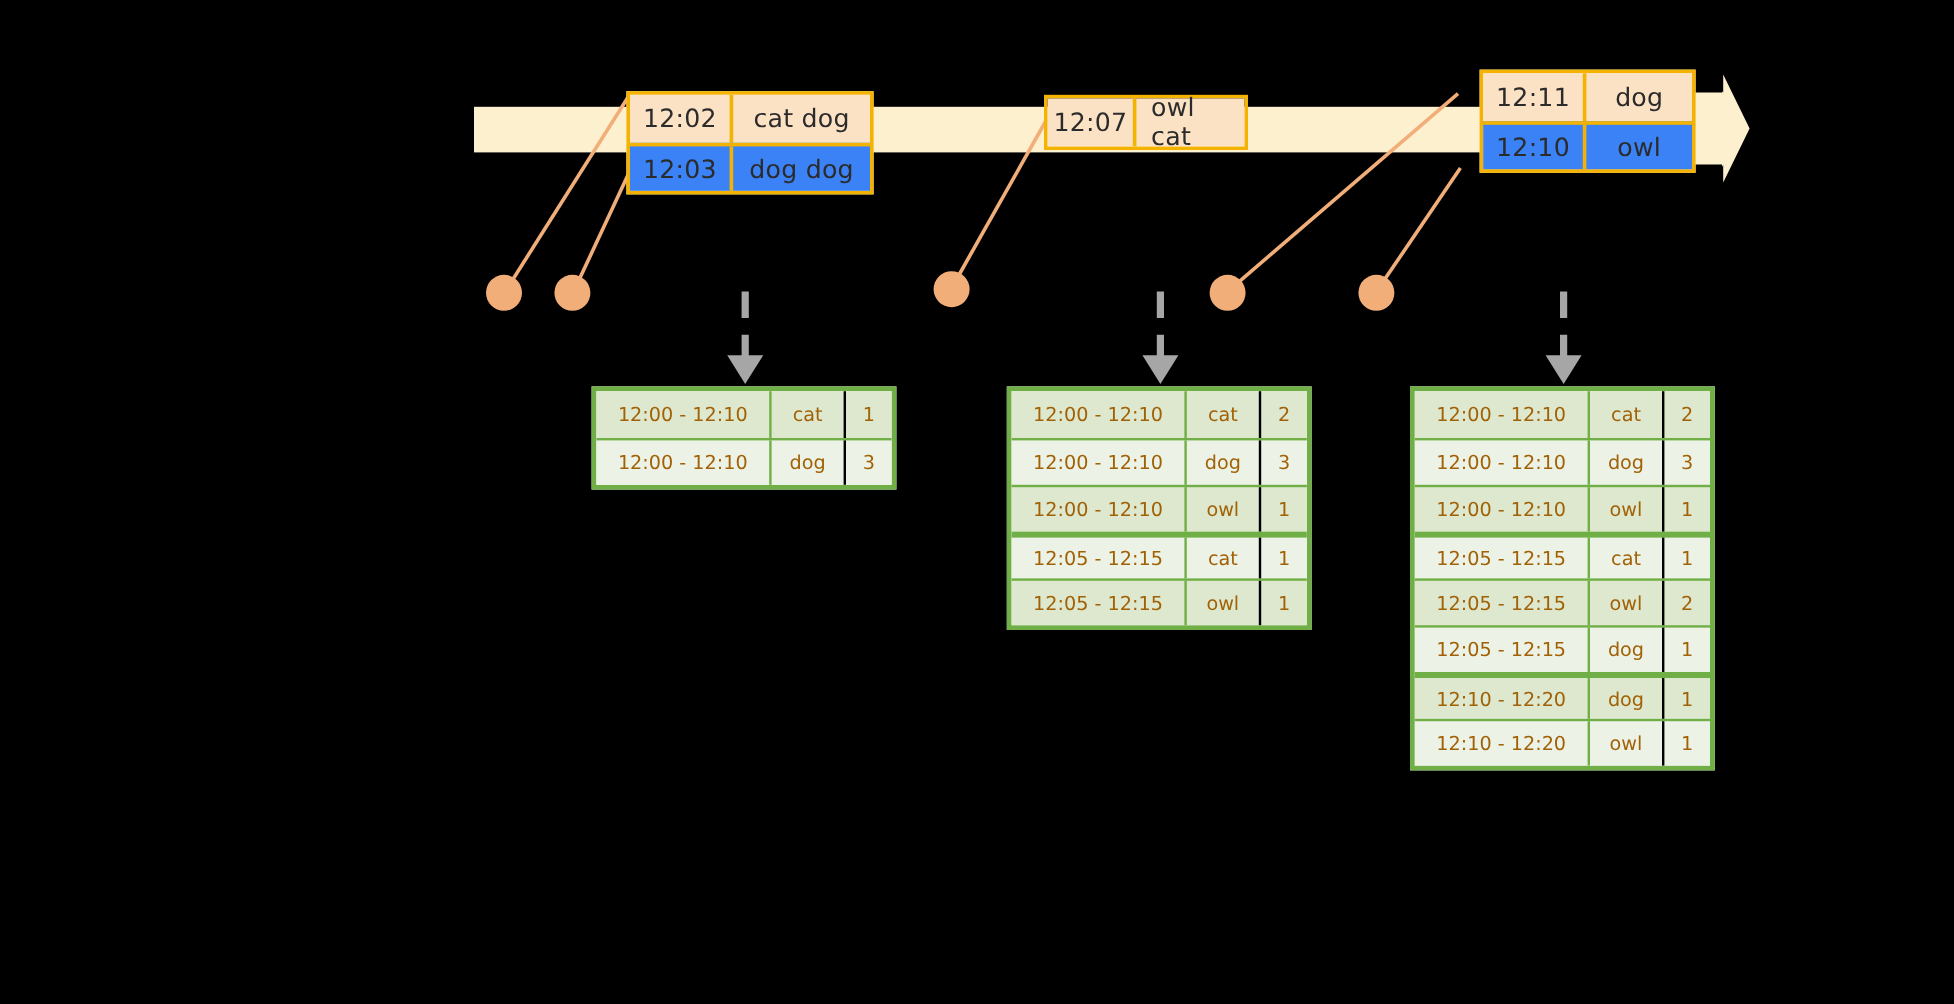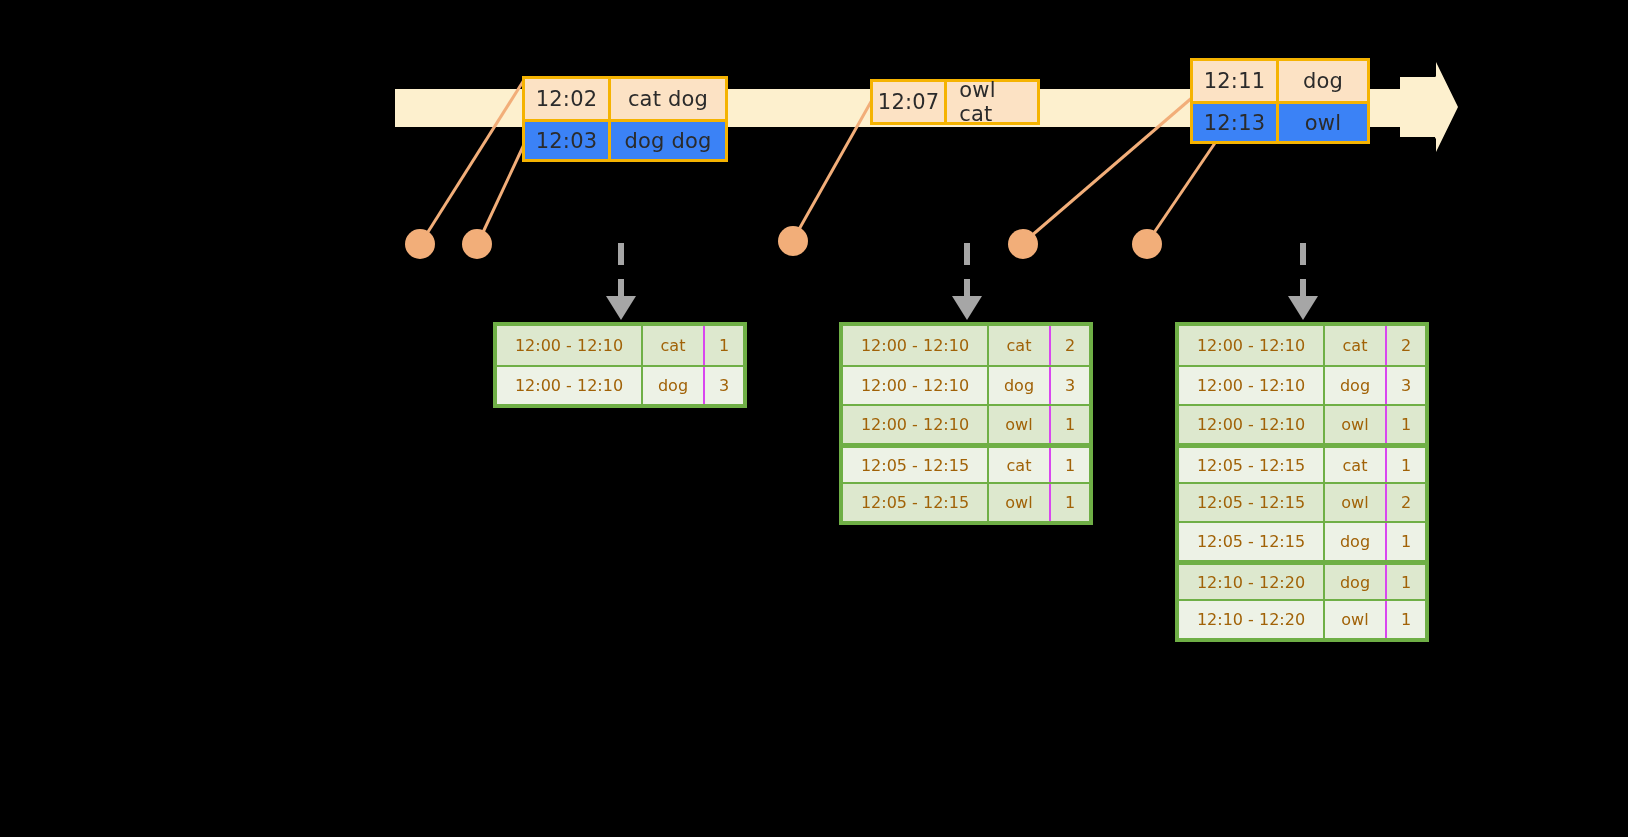--- a/index.html
+++ b/index.html
@@ -90,21 +90,21 @@
     box-sizing: border-box;
     font-size: 16px;
     color: #a16207;
   }
   .res-cell.window {
     width: 146px;
     border-right: 2px solid #6FAF46;
   }
   .res-cell.key {
     width: 62px;
-    border-right: 2px solid #d946ef;
+    border-right: 2px solid #000000;
   }
   .res-cell.count {
     width: 38px;
   }
 </style>
 </head>
 <body>
 
 <div id="stage">
 
@@ -155,27 +155,27 @@
     </div>
   </div>
 
   <div class="event-box" style="left:870px; top:79px; width:170px;">
     <div class="event-row shade-a">
       <div class="event-cell time">12:07</div>
       <div class="event-cell word">owl cat</div>
     </div>
   </div>
 
-  <div class="event-box" style="left:1190px; top:58px; width:180px;">
+  <div class="event-box" style="left:1233px; top:58px; width:180px;">
     <div class="event-row shade-a">
       <div class="event-cell time">12:11</div>
       <div class="event-cell word">dog</div>
     </div>
     <div class="event-row shade-b">
-      <div class="event-cell time">12:13</div>
+      <div class="event-cell time">12:10</div>
       <div class="event-cell word">owl</div>
     </div>
   </div>
 
   <div class="result-table" id="result-table-1" style="left:493px; top:322px;">
       <div class="res-row rs-a">
         <div class="res-cell window">12:00 - 12:10</div>
         <div class="res-cell key">cat</div>
         <div class="res-cell count">1</div>
       </div>

